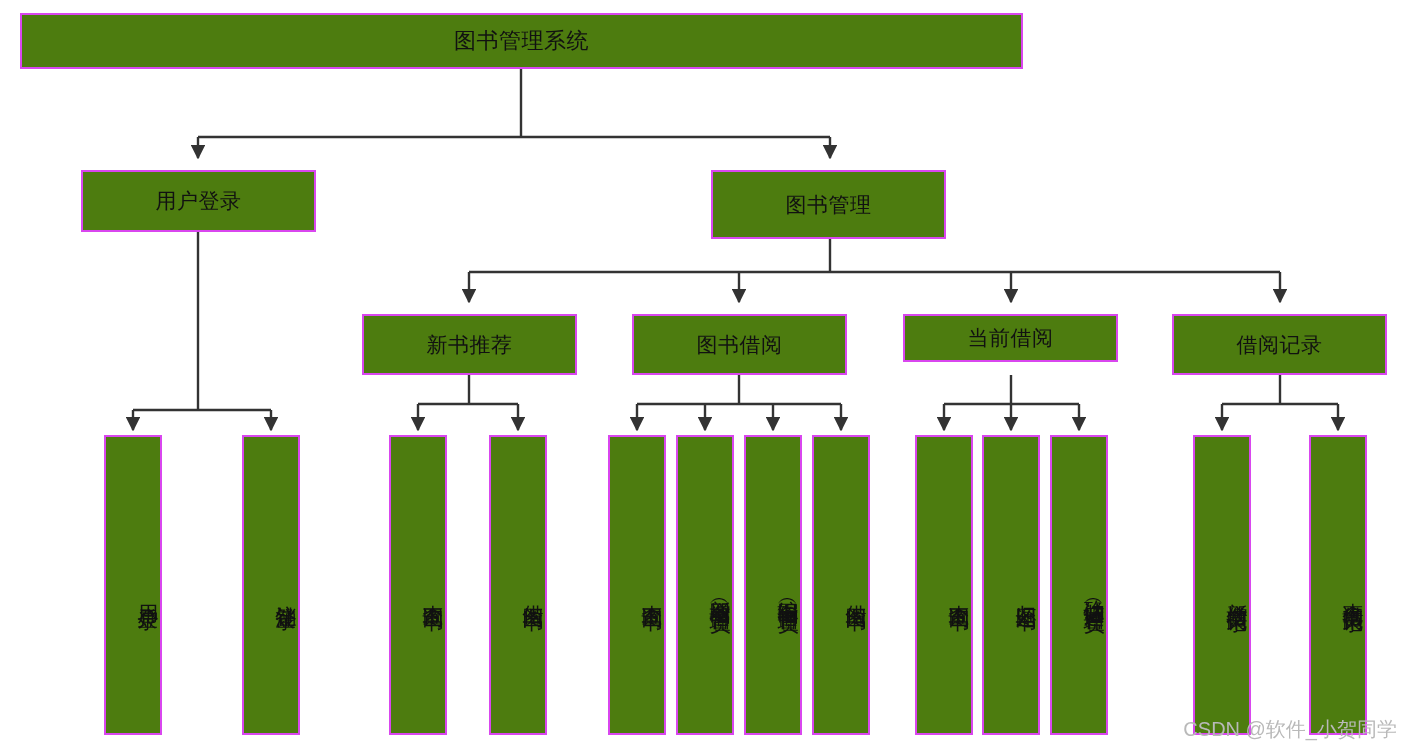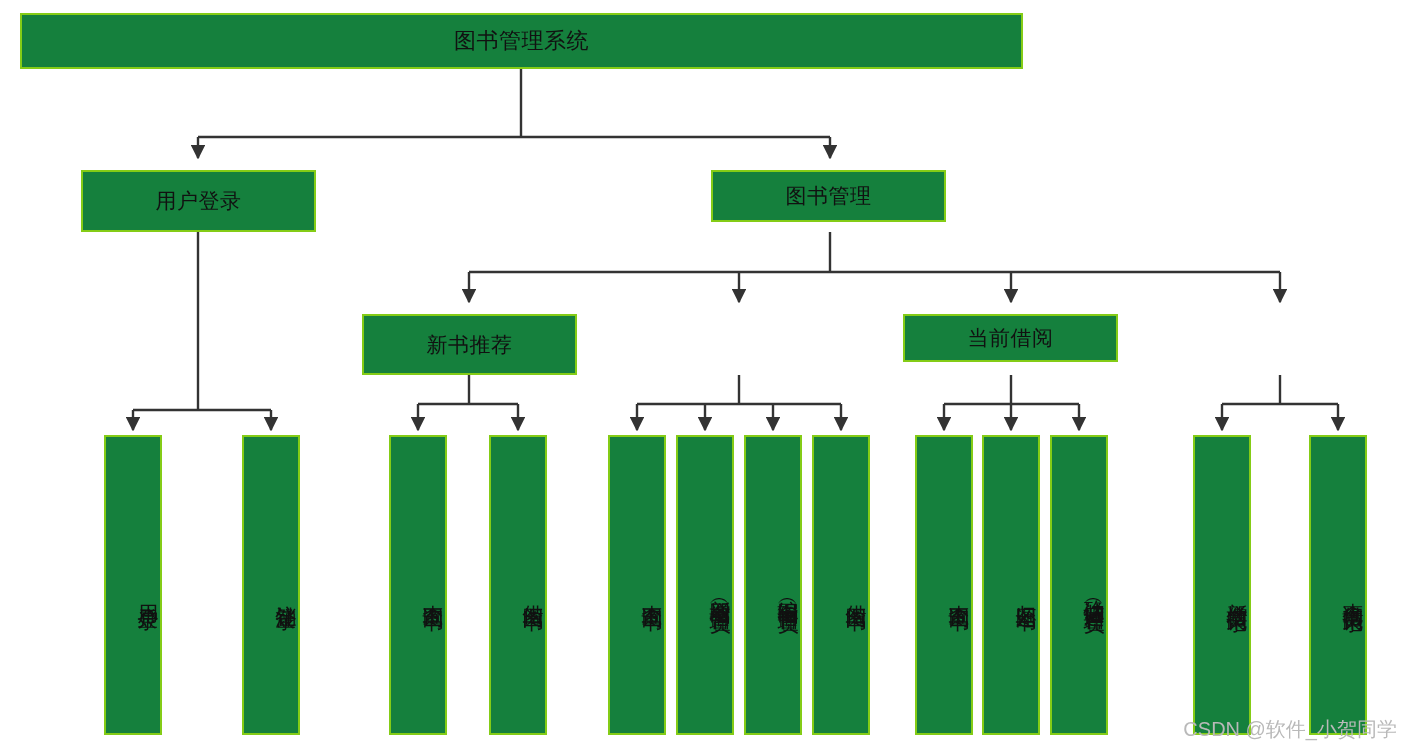--- a/index.html
+++ b/index.html
@@ -23,22 +23,22 @@
     position: absolute;
     left: 0;
     top: 0;
     width: 1405px;
     height: 747px;
     pointer-events: none;
   }
   .node {
     position: absolute;
     box-sizing: border-box;
-    border: 2px solid #84cc16;
-    background: #15803d;
+    border: 2px solid #d946ef;
+    background: #4d7c0f;
     color: #111111;
     display: flex;
     align-items: center;
     justify-content: center;
     text-align: center;
     line-height: 1.12;
   }
   
   .node.horiz {
     font-size: 21px;
@@ -127,30 +127,36 @@
     </g>
   </svg>
 
   <div class="node horiz root" style="left:20px; top:13px; width:1003px; height:56px;">
     <span>图书管理系统</span>
   </div>
 
   <div class="node horiz" style="left:81px; top:170px; width:235px; height:62px;">
     <span>用户登录</span>
   </div>
-  <div class="node horiz" style="left:711px; top:170px; width:235px; height:52px;text-align:center;">
+  <div class="node horiz" style="left:711px; top:170px; width:235px; height:69px;text-align:center;">
     <span>图书管理</span>
   </div>
 
   <div class="node horiz" style="left:362px; top:314px; width:215px; height:61px;">
     <span>新书推荐</span>
   </div>
+  <div class="node horiz" style="left:632px; top:314px; width:215px; height:61px;">
+    <span>图书借阅</span>
+  </div>
   <div class="node horiz" style="left:903px; top:314px; width:215px; height:48px;">
     <span>当前借阅</span>
   </div>
+  <div class="node horiz" style="left:1172px; top:314px; width:215px; height:61px;">
+    <span>借阅记录</span>
+  </div>
 
   <div class="node vert" style="left:104px; top:435px; width:58px; height:300px;">
     <span class="vlabel">用户登录</span>
   </div>
   <div class="node vert" style="left:242px; top:435px; width:58px; height:300px;">
     <span class="vlabel">注销登录</span>
   </div>
 
   <div class="node vert" style="left:389px; top:435px; width:58px; height:300px;">
     <span class="vlabel">查询图书</span>

